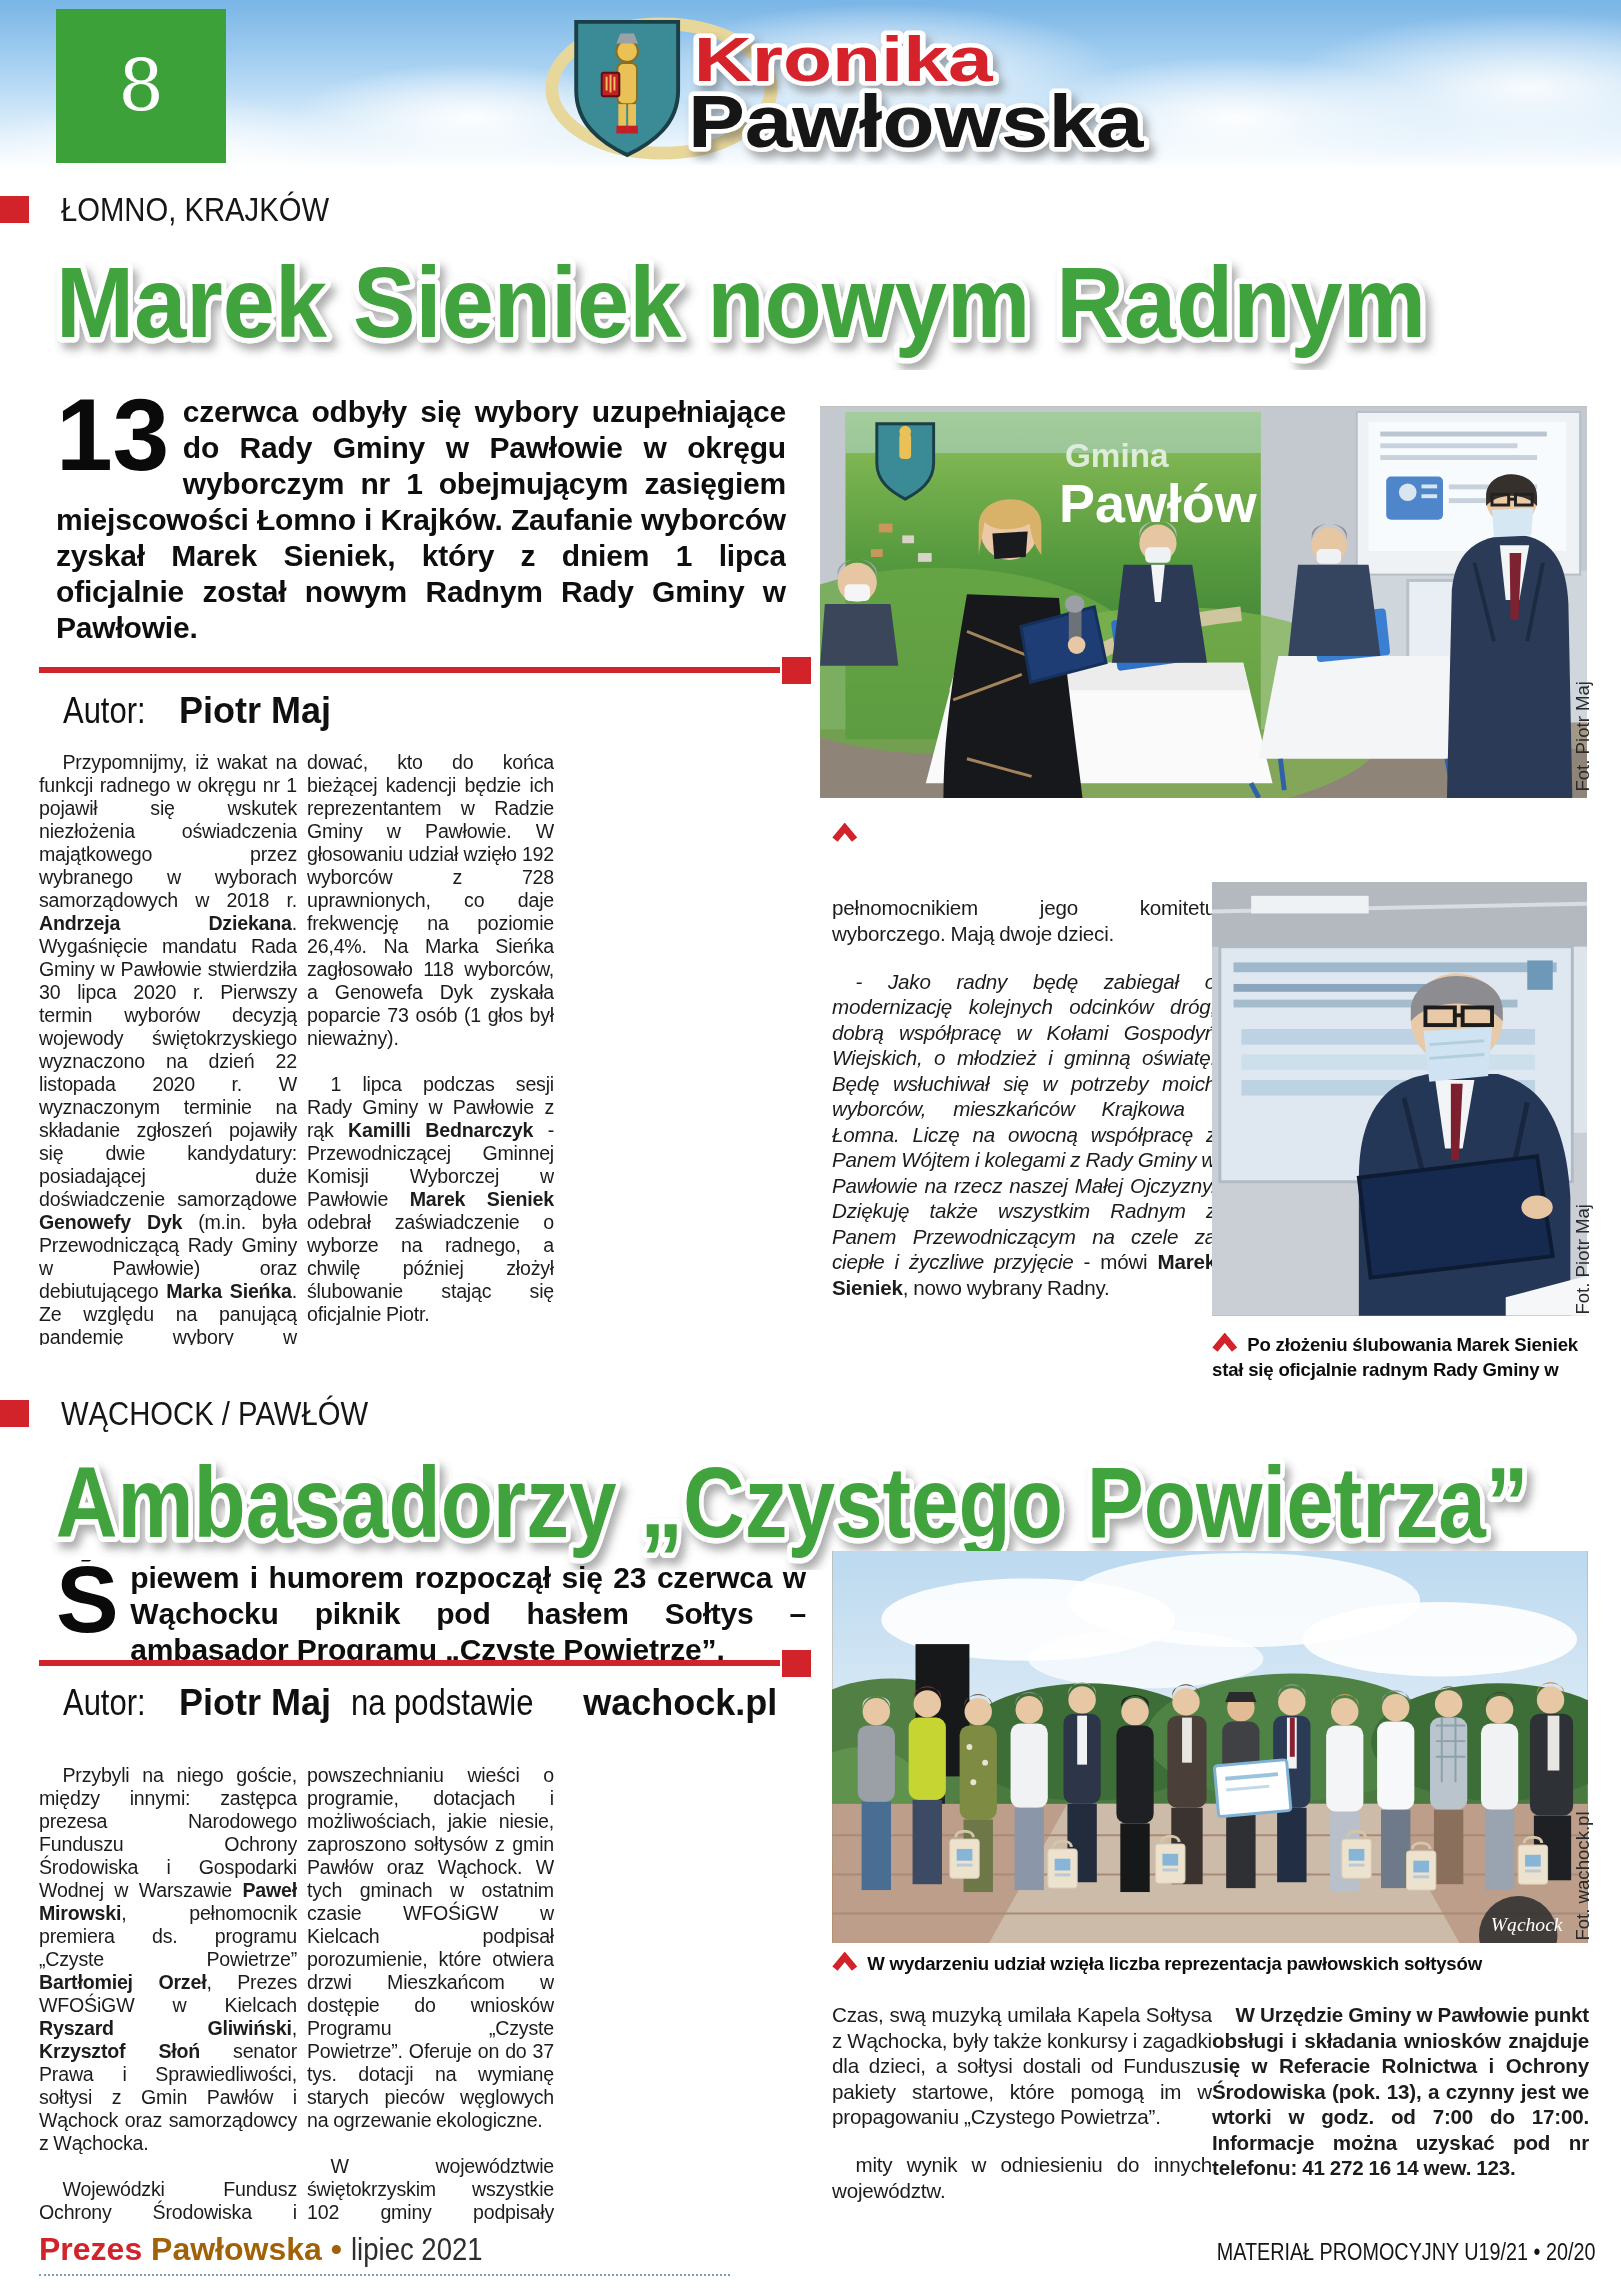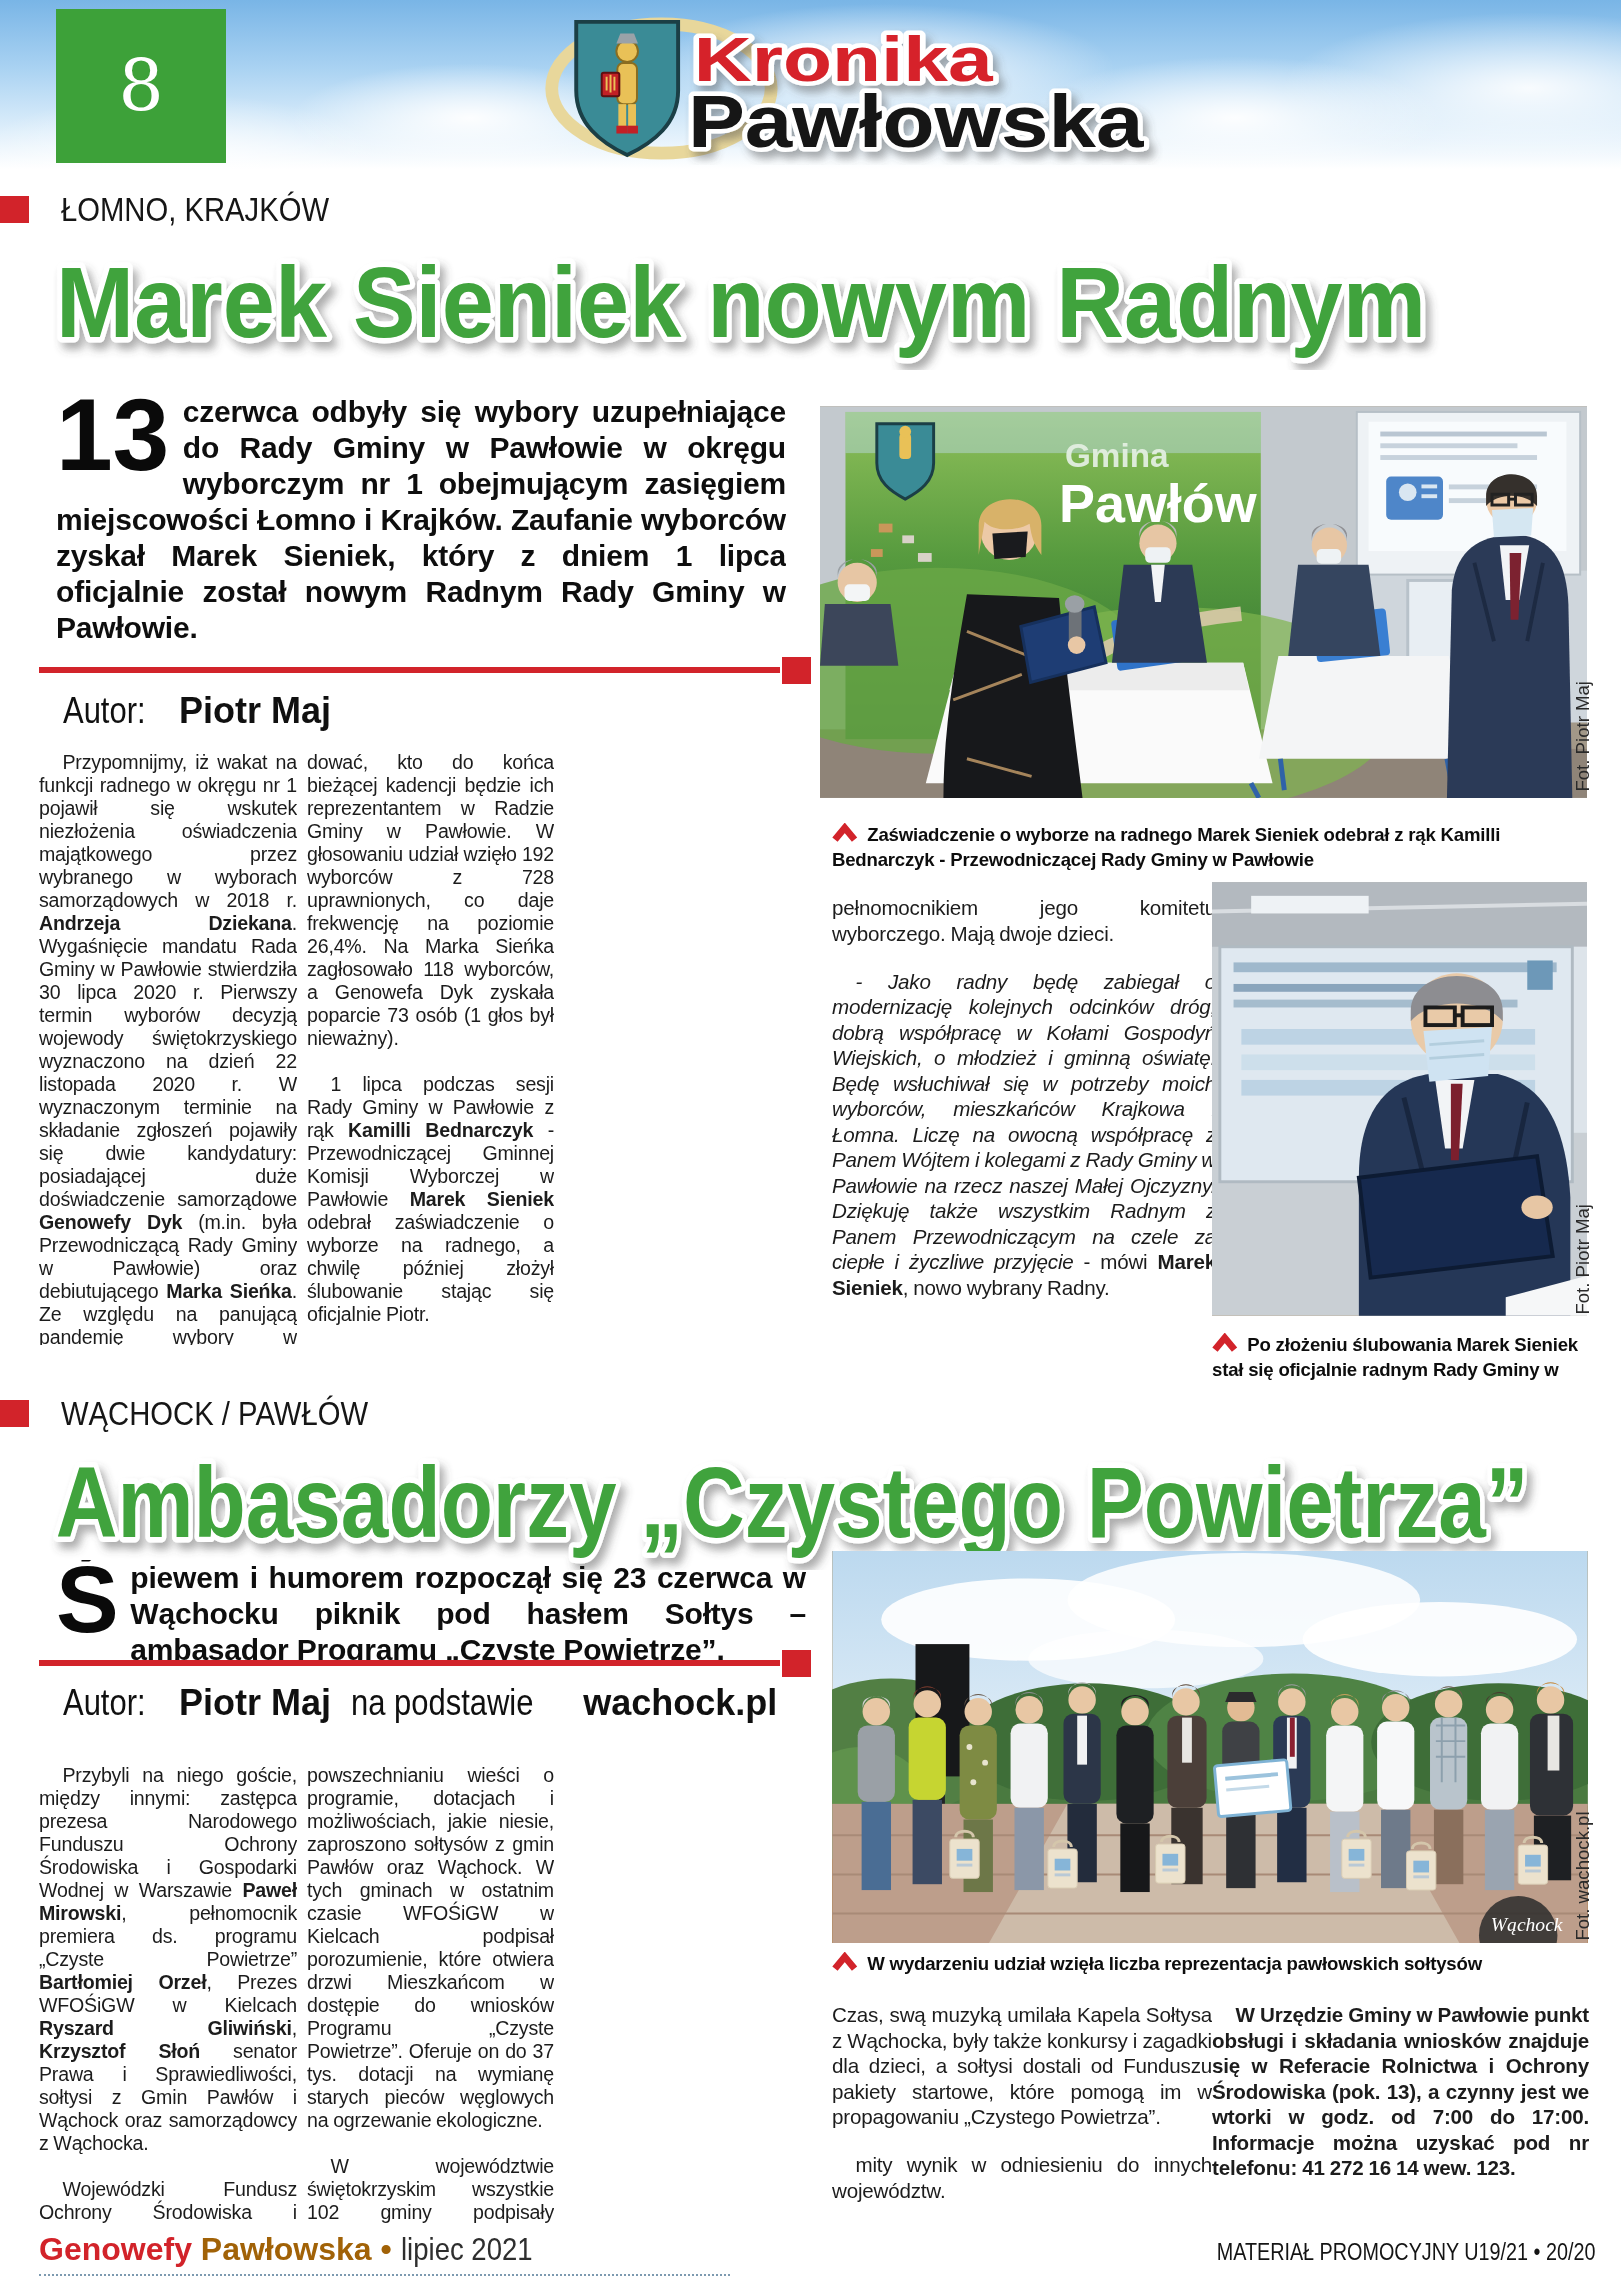--- a/index.html
+++ b/index.html
@@ -236,21 +236,21 @@
           <line x1="703" y1="95" x2="710" y2="95" stroke="#222222" stroke-width="3"></line>
           <polygon points="686,106 728,104 726,132 688,134" fill="#d5e7f2"></polygon>
         </g>
       </svg>
     </div>
     <div class="credit" style="left:1594px;top:770px">Fot. Piotr Maj</div>
 
     <div class="caption" style="left:832px;top:823px;width:757px;height:53px">
       <svg class="chev" width="25.5" height="19.6" viewBox="0 0 26 20">
         <polyline points="3,17 13,5 23,17" fill="none" stroke="#d2232a" stroke-width="7"></polyline>
-      </svg><span>Zaświadczenie o wyborze na radnego Marek Sieniek odebrał z rąk Kamilli Bednarczyk - Przewodniczącej Rady Gminy w Pawłowie</span>
+      </svg>
     </div>
 
     <div class="photo" style="left:1212px;top:882px;width:375px;height:434px">
       <svg viewBox="0 0 383 443">
         <rect width="383" height="443" fill="#c9cfd4"></rect>
         <rect x="0" y="0" width="383" height="66" fill="#b3b9bf"></rect>
         <line x1="0" y1="30" x2="383" y2="22" stroke="#d9dde1" stroke-width="4"></line>
         <rect x="40" y="14" width="120" height="18" fill="#eef2f5"></rect>
         <rect x="355" y="66" width="28" height="190" fill="#dde4ea"></rect>
         <rect x="8" y="66" width="360" height="240" fill="#dfe8f0" stroke="#b0bac2" stroke-width="3"></rect>
@@ -463,21 +463,21 @@
 
     <div class="caption" style="left:832px;top:1952px;width:757px;height:27.4px">
       <svg class="chev" width="25.5" height="19.6" viewBox="0 0 26 20">
         <polyline points="3,17 13,5 23,17" fill="none" stroke="#d2232a" stroke-width="7"></polyline>
       </svg><span>W wydarzeniu udział wzięła liczba reprezentacja pawłowskich sołtysów</span>
     </div>
   </section>
 
   <footer>
     <div class="footer-left">
-      <span class="red">Genowefy</span>
+      <span class="red">Prezes</span>
       <span class="blk">Pawłowska</span>
       <span class="blk">•</span>
       <span class="dt"><span class="cond">lipiec 2021</span></span>
     </div>
     <div class="footer-dots"></div>
     <div class="footer-right">
       <span class="cond" style="transform-origin:100% 50%">MATERIAŁ PROMOCYJNY U19/21 • 20/20</span>
     </div>
   </footer>
 

